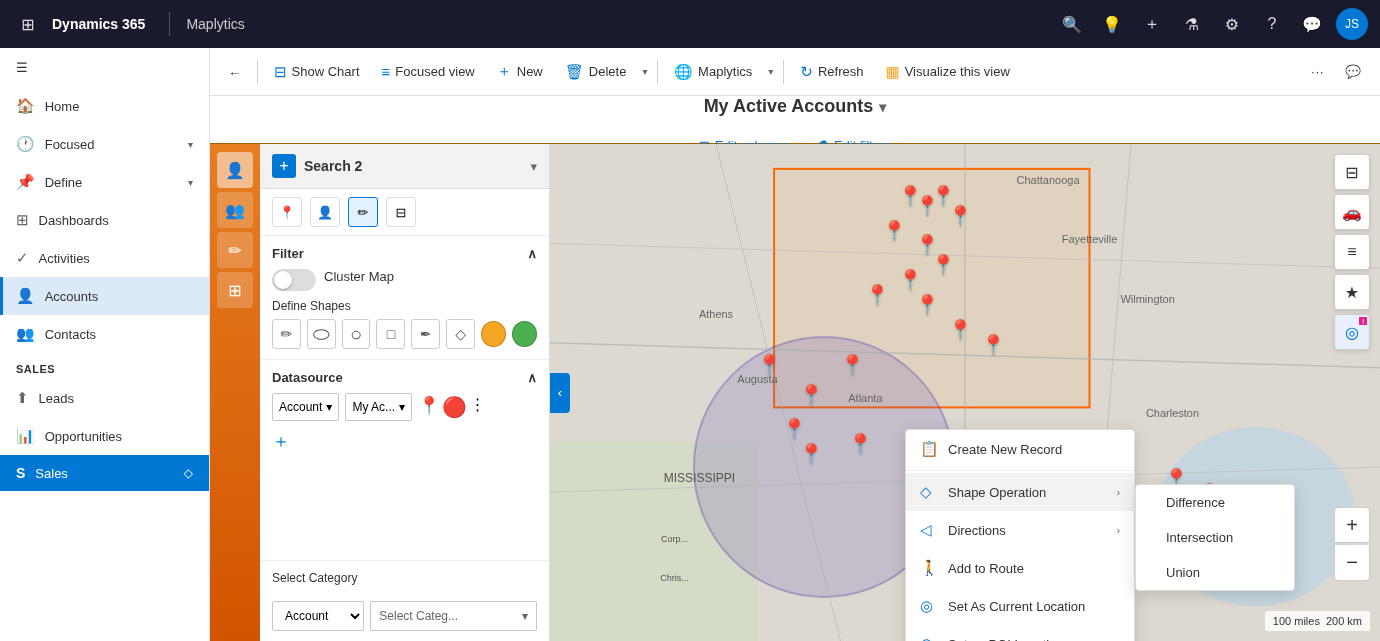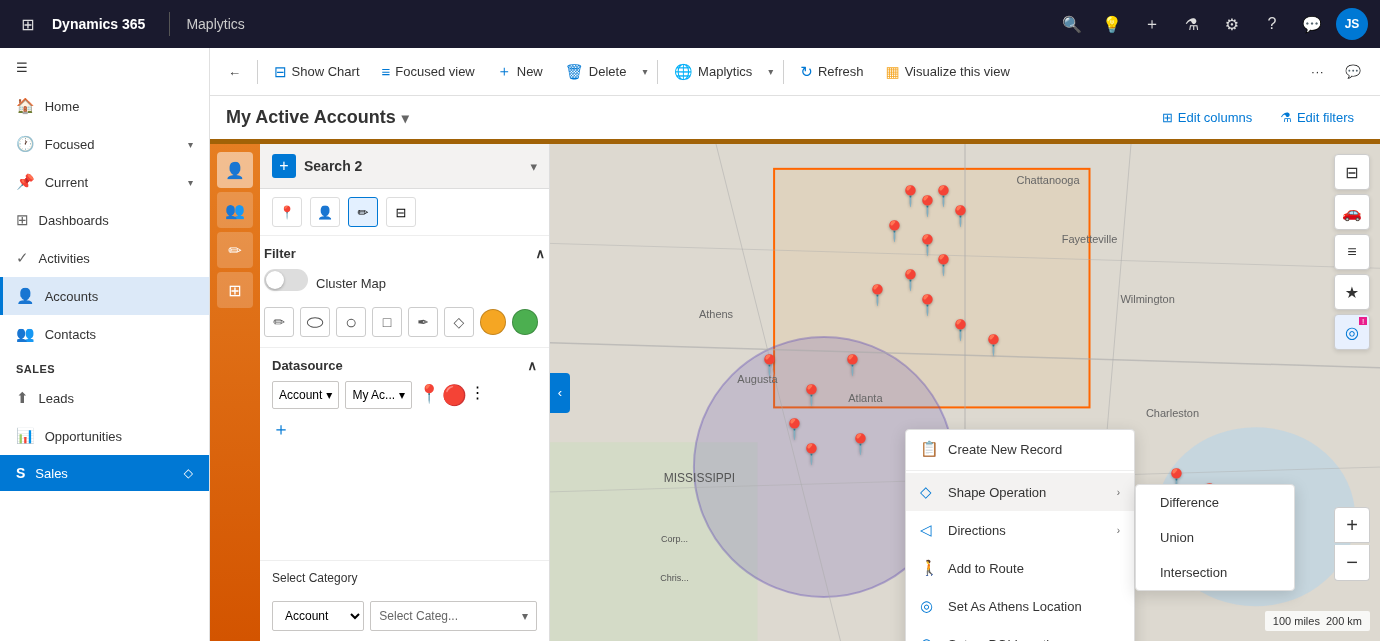--- a/index.html
+++ b/index.html
@@ -13,21 +13,21 @@
       align-items: center;
       padding: 0 12px;
       gap: 8px;
       color: white;
     }
     .top-nav-logo { display: flex; align-items: center; gap: 8px; font-size: 14px; font-weight: 600; color: white; margin-right: 8px; }
     .top-nav-app { color: #ccc; font-size: 14px; }
     .top-nav-divider { width: 1px; height: 24px; background: #555; margin: 0 8px; }
     .top-nav-spacer { flex: 1; }
     .top-nav-icon { width: 32px; height: 32px; display: flex; align-items: center; justify-content: center; color: #ddd; font-size: 16px; cursor: pointer; border-radius: 4px; }
-    .top-nav-avatar { width: 32px; height: 32px; border-radius: 50%; background: #0078d4; color: white; display: flex; align-items: center; justify-content: center; font-size: 12px; font-weight: 700; cursor: pointer; }
+    .top-nav-avatar { width: 32px; height: 32px; border-radius: 50%; background: #0078d4; color: white; display: flex; align-items: center; justify-content: center; font-size: 12px; font-weight: 400; cursor: pointer; }
 
     
     .main-layout { display: flex; height: 593px; }
 
     
     .sidebar { width: 210px; background: #fff; border-right: 1px solid #e0e0e0; display: flex; flex-direction: column; flex-shrink: 0; }
     .sidebar-hamburger { padding: 12px 16px; cursor: pointer; color: #333; }
     .sidebar-item { display: flex; align-items: center; gap: 10px; padding: 10px 16px; cursor: pointer; color: #333; font-size: 13px; }
     .sidebar-item .icon { font-size: 15px; color: #666; }
     .sidebar-section-header { padding: 10px 16px 4px; font-size: 11px; font-weight: 700; color: #333; text-transform: uppercase; letter-spacing: 0.5px; }
@@ -40,21 +40,21 @@
 
     
     .toolbar { height: 48px; background: #fff; border-bottom: 1px solid #e0e0e0; display: flex; align-items: center; padding: 0 8px; gap: 2px; }
     .toolbar-btn { display: flex; align-items: center; gap: 5px; padding: 6px 10px; border: none; background: transparent; cursor: pointer; color: #333; font-size: 13px; border-radius: 4px; white-space: nowrap; }
     .toolbar-btn .icon { font-size: 15px; color: #0078d4; }
     .toolbar-divider { width: 1px; height: 24px; background: #d0d0d0; margin: 0 4px; }
     .toolbar-chevron { font-size: 10px; color: #666; padding: 6px 4px; cursor: pointer; }
     .toolbar-spacer { flex: 1; }
 
     
-    .sub-header { height: 48px; background: #fff; border-bottom: 5px solid #a16207; display: flex; align-items: center; padding: 0 16px; gap: 8px; }
+    .sub-header { height: 48px; background: #fff; border-bottom: 1px solid #a16207; display: flex; align-items: center; padding: 0 16px; gap: 8px; flex-direction: column; }
     .sub-header-title { font-size: 18px; font-weight: 600; color: #333; display: flex; align-items: center; gap: 6px; }
     .sub-header-spacer { flex: 1; }
     .sub-header-actions { display: flex; align-items: center; gap: 8px; }
     .sub-header-btn { display: flex; align-items: center; gap: 5px; padding: 5px 10px; border: none; background: transparent; cursor: pointer; color: #0078d4; font-size: 13px; }
     .filter-input { height: 30px; border: 1px solid #c8c6c4; border-radius: 2px; padding: 0 10px; font-size: 13px; width: 200px; color: #666; }
 
     
     .map-container { flex: 1; position: relative; background: #e8e0d8; overflow: hidden; }
 
     
@@ -62,23 +62,23 @@
     .left-strip-icon { width: 36px; height: 36px; background: rgba(255,255,255,0.2); border-radius: 4px; display: flex; align-items: center; justify-content: center; color: white; font-size: 16px; cursor: pointer; }
     .left-strip-icon.active { background: rgba(255,255,255,0.5); }
 
     
     .search-panel { position: absolute; left: 50px; top: 0; width: 290px; bottom: 0; background: white; border-right: 1px solid #ddd; display: flex; flex-direction: column; z-index: 10; }
     .search-panel-header { display: flex; align-items: center; gap: 8px; padding: 10px 12px; background: #f3f2f1; border-bottom: 1px solid #ddd; }
     .search-panel-title { font-size: 14px; font-weight: 600; color: #333; }
     .search-panel-chevron { margin-left: auto; color: #666; }
     .plus-btn { width: 24px; height: 24px; background: #0078d4; color: white; border: none; border-radius: 3px; cursor: pointer; font-size: 16px; display: flex; align-items: center; justify-content: center; }
 
-    .filter-section { padding: 10px 4px; border-bottom: 1px solid #eee; }
+    .filter-section { padding: 10px 12px; border-bottom: 1px solid #eee; }
     .filter-label { font-size: 13px; font-weight: 600; color: #333; margin-bottom: 8px; display: flex; align-items: center; justify-content: space-between; }
-    .toggle-row { display: flex; align-items: flex-end; gap: 8px; margin-bottom: 16px; }
+    .toggle-row { display: flex; align-items: flex-start; gap: 8px; margin-bottom: 8px; }
     .toggle { width: 44px; height: 22px; background: #ddd; border-radius: 11px; position: relative; cursor: pointer; }
     .toggle.off .toggle-knob { left: 2px; }
     .toggle-knob { width: 18px; height: 18px; background: white; border-radius: 50%; position: absolute; top: 2px; left: 2px; box-shadow: 0 1px 3px rgba(0,0,0,0.3); }
     .toggle-label { font-size: 13px; color: #333; }
 
     .shapes-row { display: flex; align-items: center; gap: 6px; margin-top: 6px; }
     .shape-btn { width: 30px; height: 30px; border: 1px solid #ccc; background: white; border-radius: 3px; cursor: pointer; display: flex; align-items: center; justify-content: center; font-size: 14px; color: #555; }
     .color-circle { width: 26px; height: 26px; border-radius: 50%; cursor: pointer; border: 1px solid rgba(0,0,0,0.2); }
 
     .datasource-section { padding: 10px 12px; flex: 1; overflow-y: auto; }
@@ -103,21 +103,21 @@
 
     
     .context-menu { position: absolute; left: 695px; top: 285px; background: white; border: 1px solid #ddd; box-shadow: 0 4px 16px rgba(0,0,0,0.15); border-radius: 4px; width: 230px; z-index: 100; }
     .ctx-item { display: flex; align-items: center; gap: 10px; padding: 10px 14px; cursor: pointer; color: #333; font-size: 13px; }
     .ctx-item .icon { font-size: 15px; color: #0078d4; width: 18px; }
     .ctx-item .chevron { margin-left: auto; font-size: 10px; color: #666; }
     .ctx-divider { height: 1px; background: #eee; margin: 2px 0; }
 
     
     .submenu { position: absolute; left: 925px; top: 340px; background: white; border: 1px solid #ddd; box-shadow: 0 4px 16px rgba(0,0,0,0.15); border-radius: 4px; width: 160px; z-index: 101; }
-    .sub-item { display: flex; align-items: center; padding: 10px 24px; cursor: pointer; color: #333; font-size: 13px; }
+    .sub-item { display: flex; align-items: center; padding: 10px 30px; cursor: pointer; color: #333; font-size: 13px; }
 
     
     .map-pin { position: absolute; font-size: 20px; color: #e91e8c; cursor: pointer; text-shadow: 0 1px 3px rgba(0,0,0,0.3); }
     .map-pin.blue { color: #0078d4; }
 
     
     .map-right-controls { position: absolute; right: 10px; top: 10px; display: flex; flex-direction: column; gap: 4px; z-index: 50; }
     .map-right-btn { width: 36px; height: 36px; background: white; border: 1px solid #ccc; border-radius: 4px; display: flex; align-items: center; justify-content: center; cursor: pointer; font-size: 16px; color: #333; box-shadow: 0 2px 4px rgba(0,0,0,0.1); }
     .map-zoom-controls { position: absolute; right: 10px; bottom: 60px; display: flex; flex-direction: column; gap: 2px; z-index: 50; }
     .zoom-btn { width: 36px; height: 36px; background: white; border: 1px solid #ccc; display: flex; align-items: center; justify-content: center; cursor: pointer; font-size: 20px; color: #333; }
@@ -154,21 +154,21 @@
       <span class="icon">🏠</span>
       <span>Home</span>
     </div>
     <div class="sidebar-item">
       <span class="icon">🕐</span>
       <span>Focused</span>
       <span class="sidebar-item-chevron">▾</span>
     </div>
     <div class="sidebar-item">
       <span class="icon">📌</span>
-      <span>Current</span>
+      <span>Define</span>
       <span class="sidebar-item-chevron">▾</span>
     </div>
 
     <div class="sidebar-item">
       <span class="icon">⊞</span>
       <span>Dashboards</span>
     </div>
     <div class="sidebar-item">
       <span class="icon">✓</span>
       <span>Activities</span>
@@ -292,20 +292,21 @@
           <div class="filter-label">
             <span>Filter</span>
             <span>∧</span>
           </div>
           <div class="toggle-row">
             <div class="toggle off">
               <div class="toggle-knob"></div>
             </div>
             <span class="toggle-label">Cluster Map</span>
           </div>
+          <div style="font-size:12px; color:#333; margin-bottom:6px;">Define Shapes</div>
           <div class="shapes-row">
             <div class="shape-btn">✏</div>
             <div class="shape-btn" style="font-size:20px;">⬭</div>
             <div class="shape-btn" style="font-size:20px;">○</div>
             <div class="shape-btn">□</div>
             <div class="shape-btn">✒</div>
             <div class="shape-btn">◇</div>
             <div class="color-circle" style="background:#f5a623;"></div>
             <div class="color-circle" style="background:#4caf50;"></div>
           </div>
@@ -427,38 +428,38 @@
           <span class="icon">◁</span>
           <span>Directions</span>
           <span class="chevron">›</span>
         </div>
         <div class="ctx-item">
           <span class="icon">🚶</span>
           <span>Add to Route</span>
         </div>
         <div class="ctx-item">
           <span class="icon">◎</span>
-          <span>Set As Athens Location</span>
+          <span>Set As Current Location</span>
         </div>
         <div class="ctx-item">
           <span class="icon">◎</span>
           <span>Set as POI Location</span>
         </div>
 
       </div>
 
       <div class="submenu">
         <div class="sub-item">
           <span>Difference</span>
         </div>
         <div class="sub-item">
+          <span>Intersection</span>
+        </div>
+        <div class="sub-item">
           <span>Union</span>
-        </div>
-        <div class="sub-item">
-          <span>Intersection</span>
         </div>
       </div>
 
       <div class="map-right-controls">
         <div class="map-right-btn">⊟</div>
         <div class="map-right-btn">🚗</div>
         <div class="map-right-btn">≡</div>
         <div class="map-right-btn">★</div>
         <div class="map-right-btn" style="background:#e8f0fe; position:relative;">
           <span style="color:#0078d4;">◎</span>

